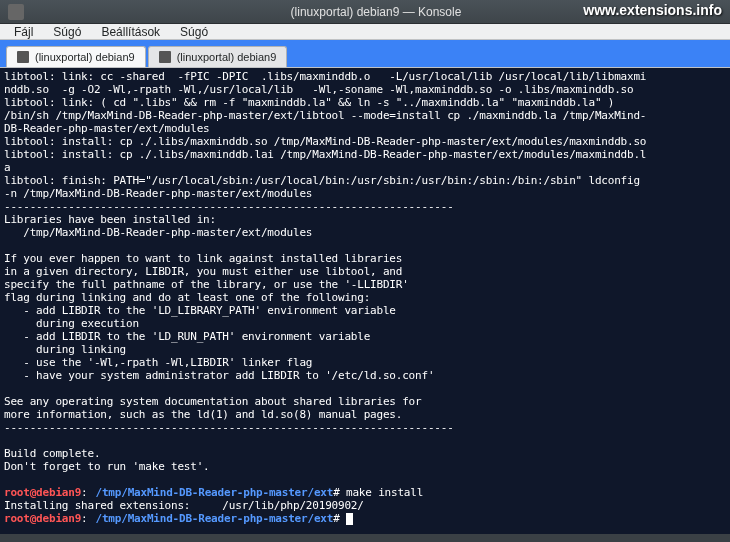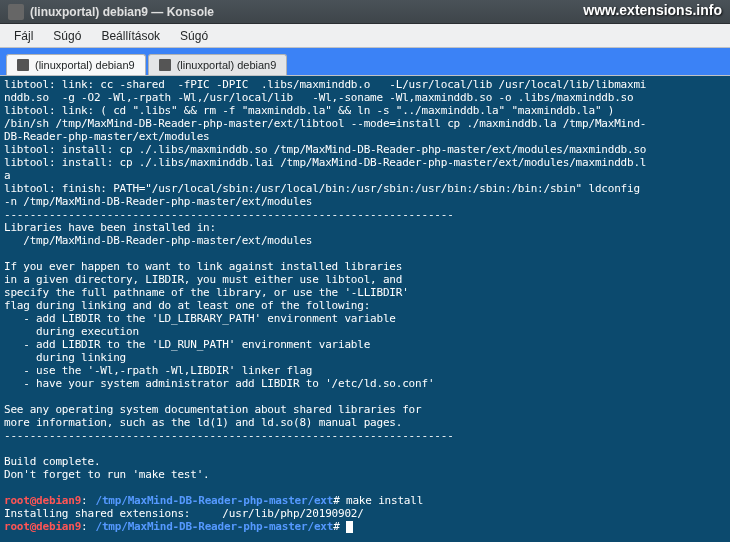--- a/index.html
+++ b/index.html
@@ -22,35 +22,36 @@
       border-bottom: 1px solid #2a2e32;
     }
     .titlebar-icon {
       width: 16px; height: 16px;
       background: #666;
       margin-right: 6px;
       border-radius: 2px;
     }
     .titlebar-title {
       flex: 1;
-      font-weight: bold;
+      text-align: center;
+      font-weight: normal;
       font-size: 12px;
     }
     .watermark {
       position: absolute;
       top: 2px;
       right: 8px;
       color: #fff;
       font-size: 14px;
       font-weight: bold;
       text-shadow: 1px 1px 2px rgba(0,0,0,0.8);
       z-index: 100;
     }
     .menubar {
-      height: 24px;
+      height: 16px;
       background: #eff0f1;
       display: flex;
       align-items: center;
       padding: 0 4px;
       border-bottom: 1px solid #c0c2c4;
     }
     .menu-item {
       padding: 3px 10px;
       color: #232627;
       font-size: 12px;
@@ -79,21 +80,21 @@
     }
     .tab.active { background: #f7f8f9; }
     .tab-icon {
       display: inline-block;
       width: 12px; height: 12px;
       background: #555;
       margin-right: 6px;
       border-radius: 1px;
     }
     .terminal {
-      background: #0c4a6e;
+      background: #0f172a;
       color: #fff;
       font-family: "DejaVu Sans Mono", "Courier New", monospace;
       font-size: 11px;
       line-height: 13px;
       padding: 2px 4px;
       height: calc(542px - 24px - 24px - 28px);
       overflow: hidden;
       white-space: pre;
       letter-spacing: -0.2px;
     }

